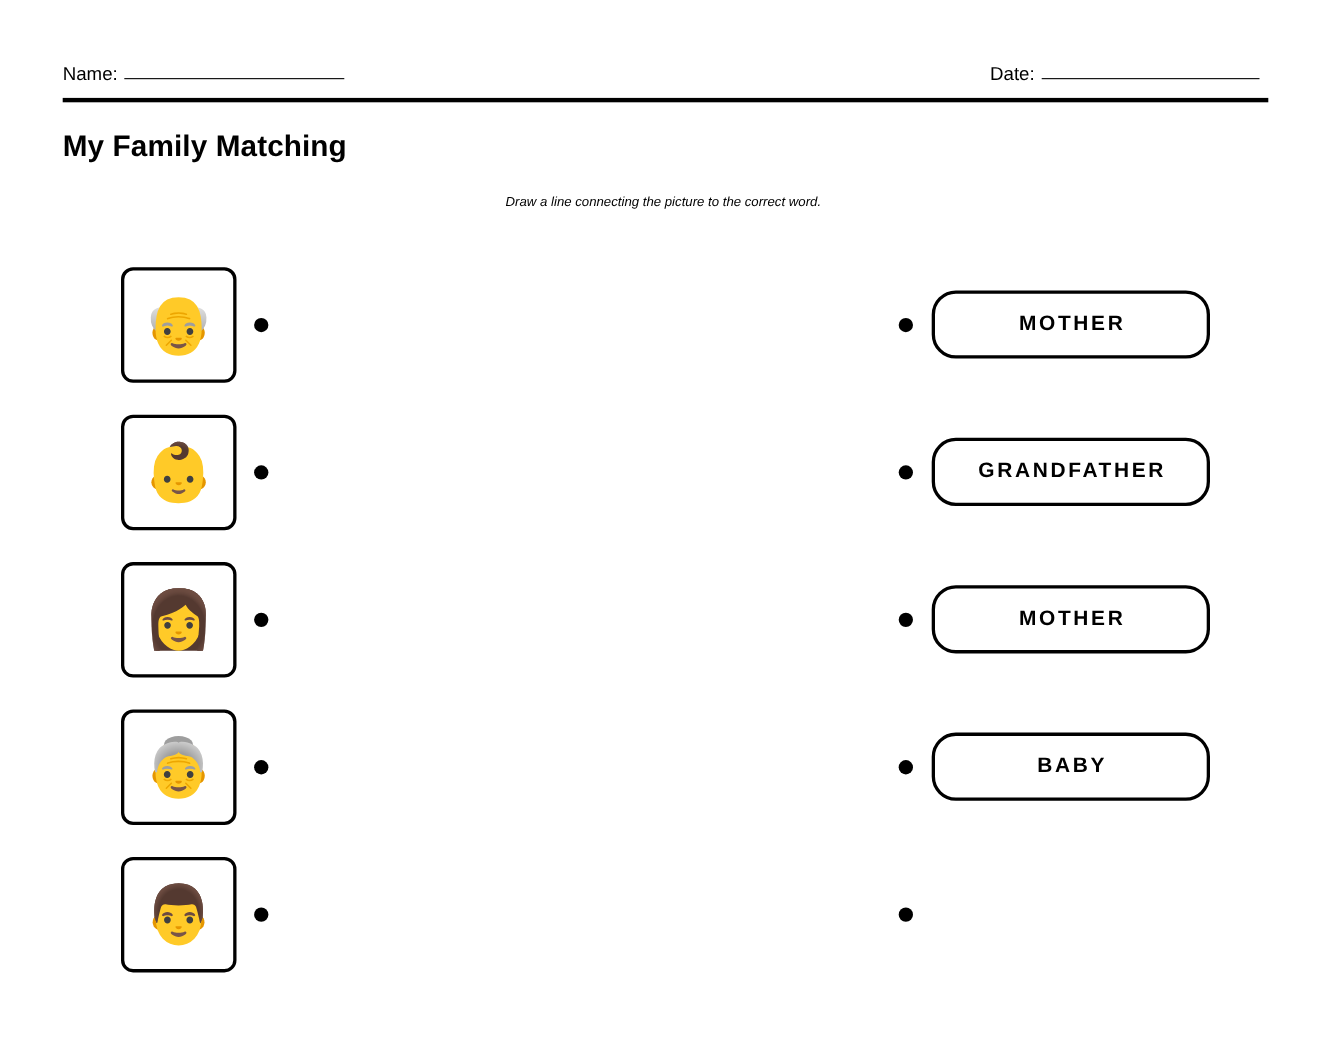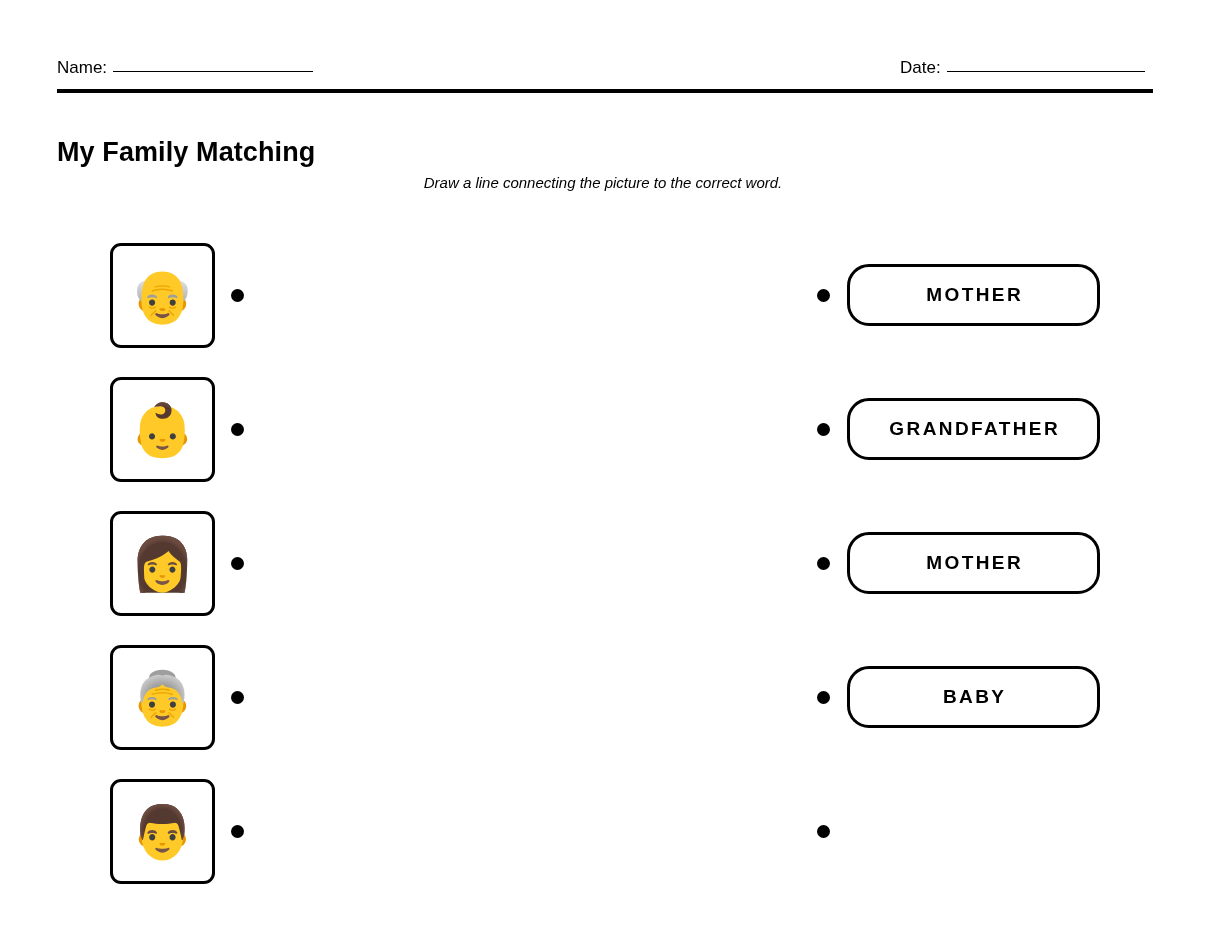--- a/index.html
+++ b/index.html
@@ -71,29 +71,28 @@
   
   .worksheet-title {
     position: absolute;
     left: 57px;
     top: 116px;
     font-size: 27px;
     font-weight: bold;
     letter-spacing: 0.1px;
     line-height: 34px;
     white-space: nowrap;
-    margin-top: 19px;
   }
   .worksheet-instruction {
     position: absolute;
     left: 0;
     top: 174px;
     width: 1211px;
     text-align: center;
-    font-size: 15px;
+    font-size: 12px;
     font-style: italic;
     line-height: 18px;
     padding-right: 5px;
     box-sizing: border-box;
   }
 
   
   .match-area {
     position: absolute;
     left: 0;

